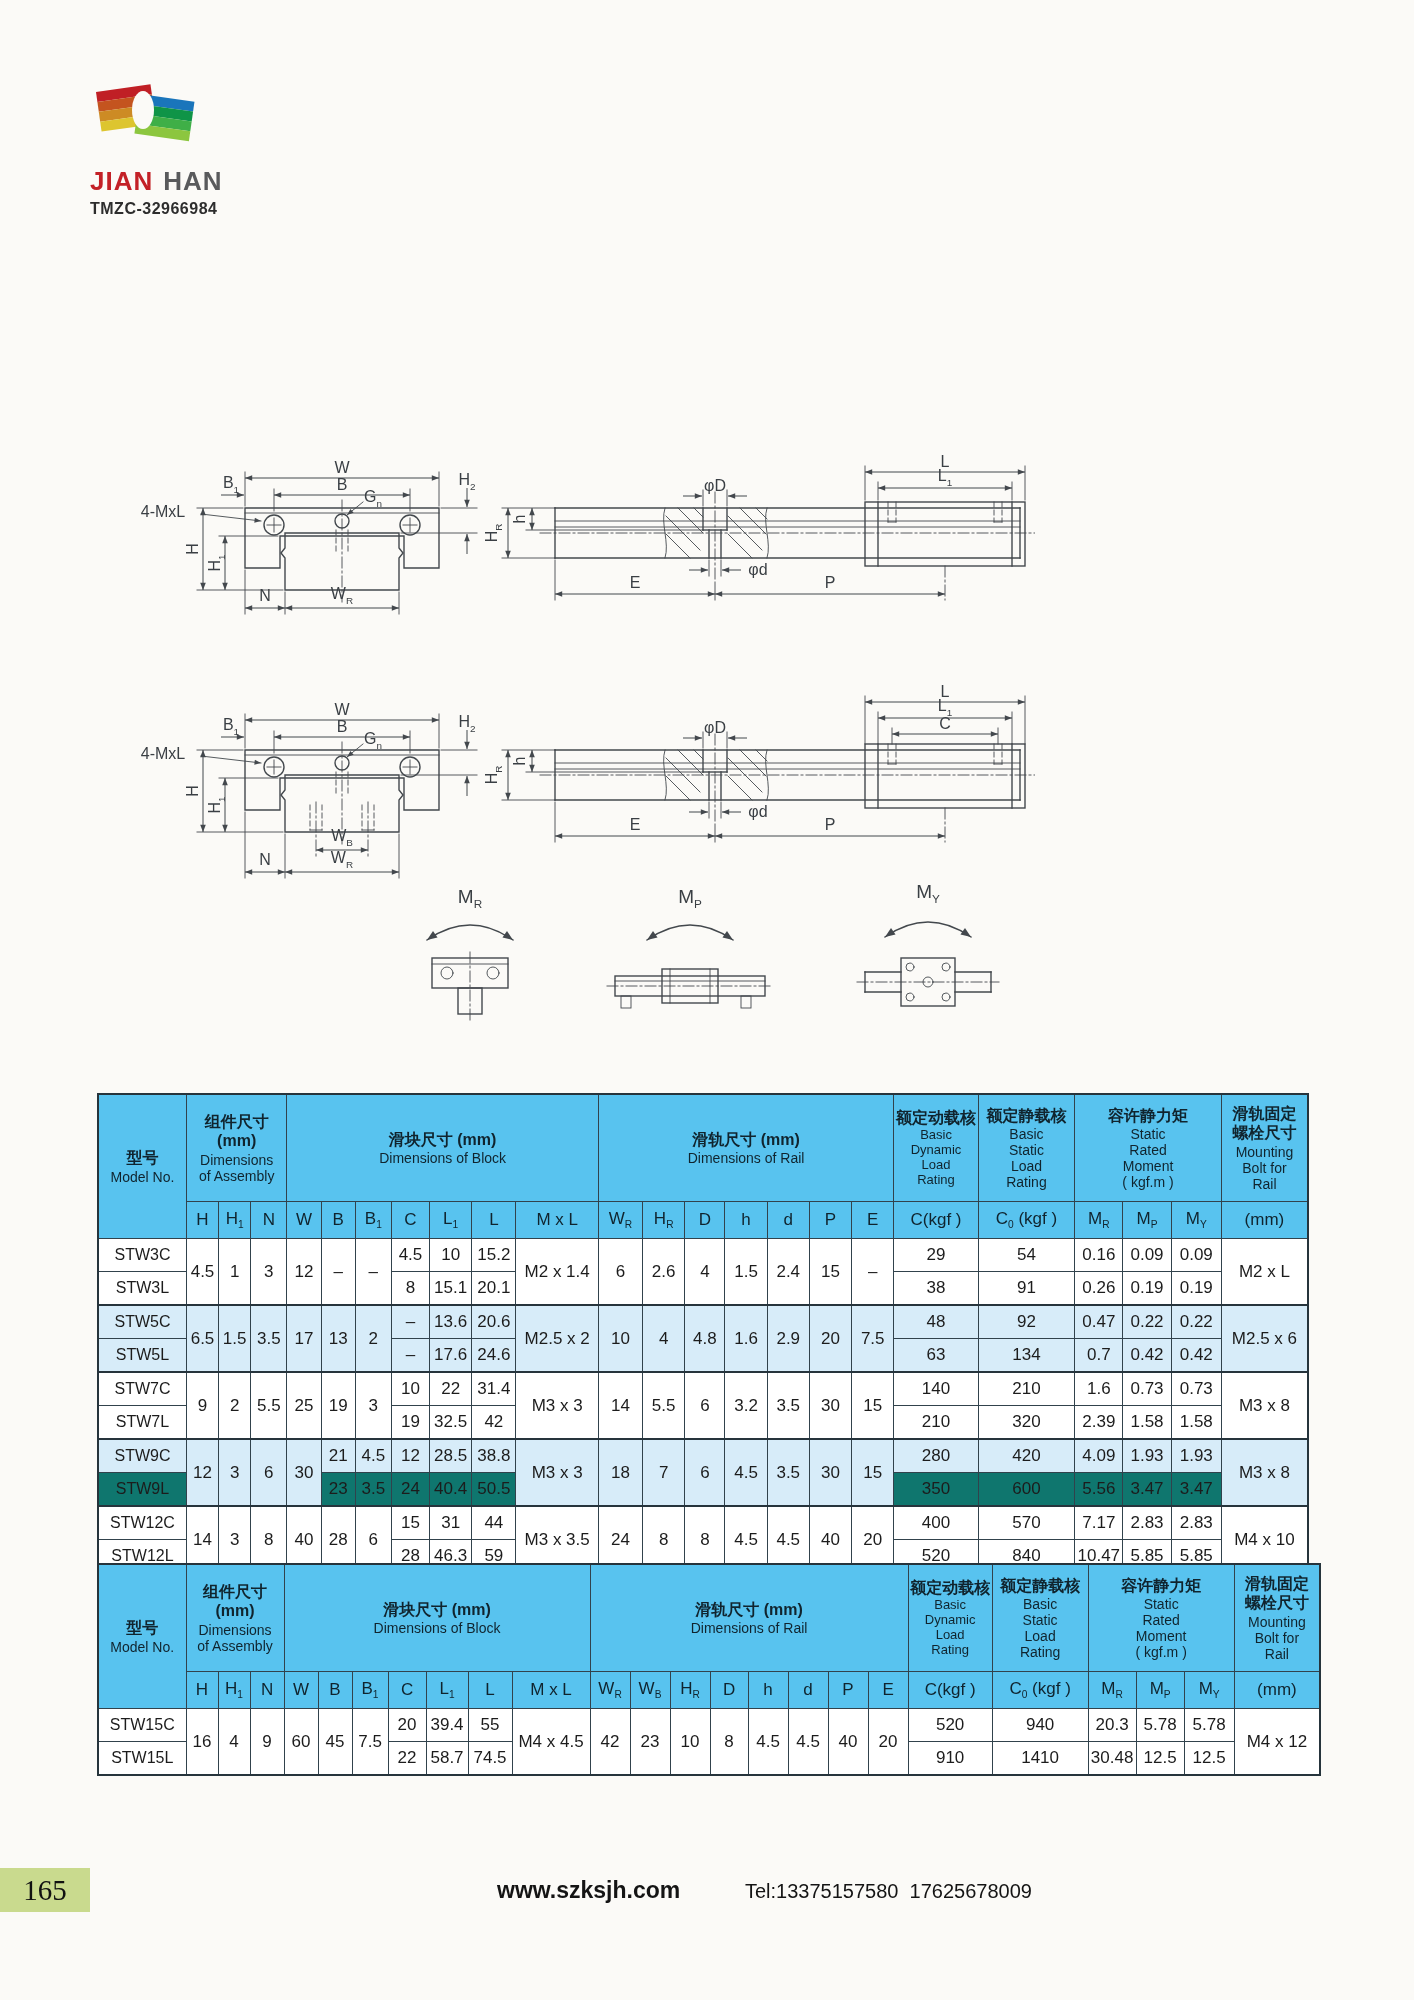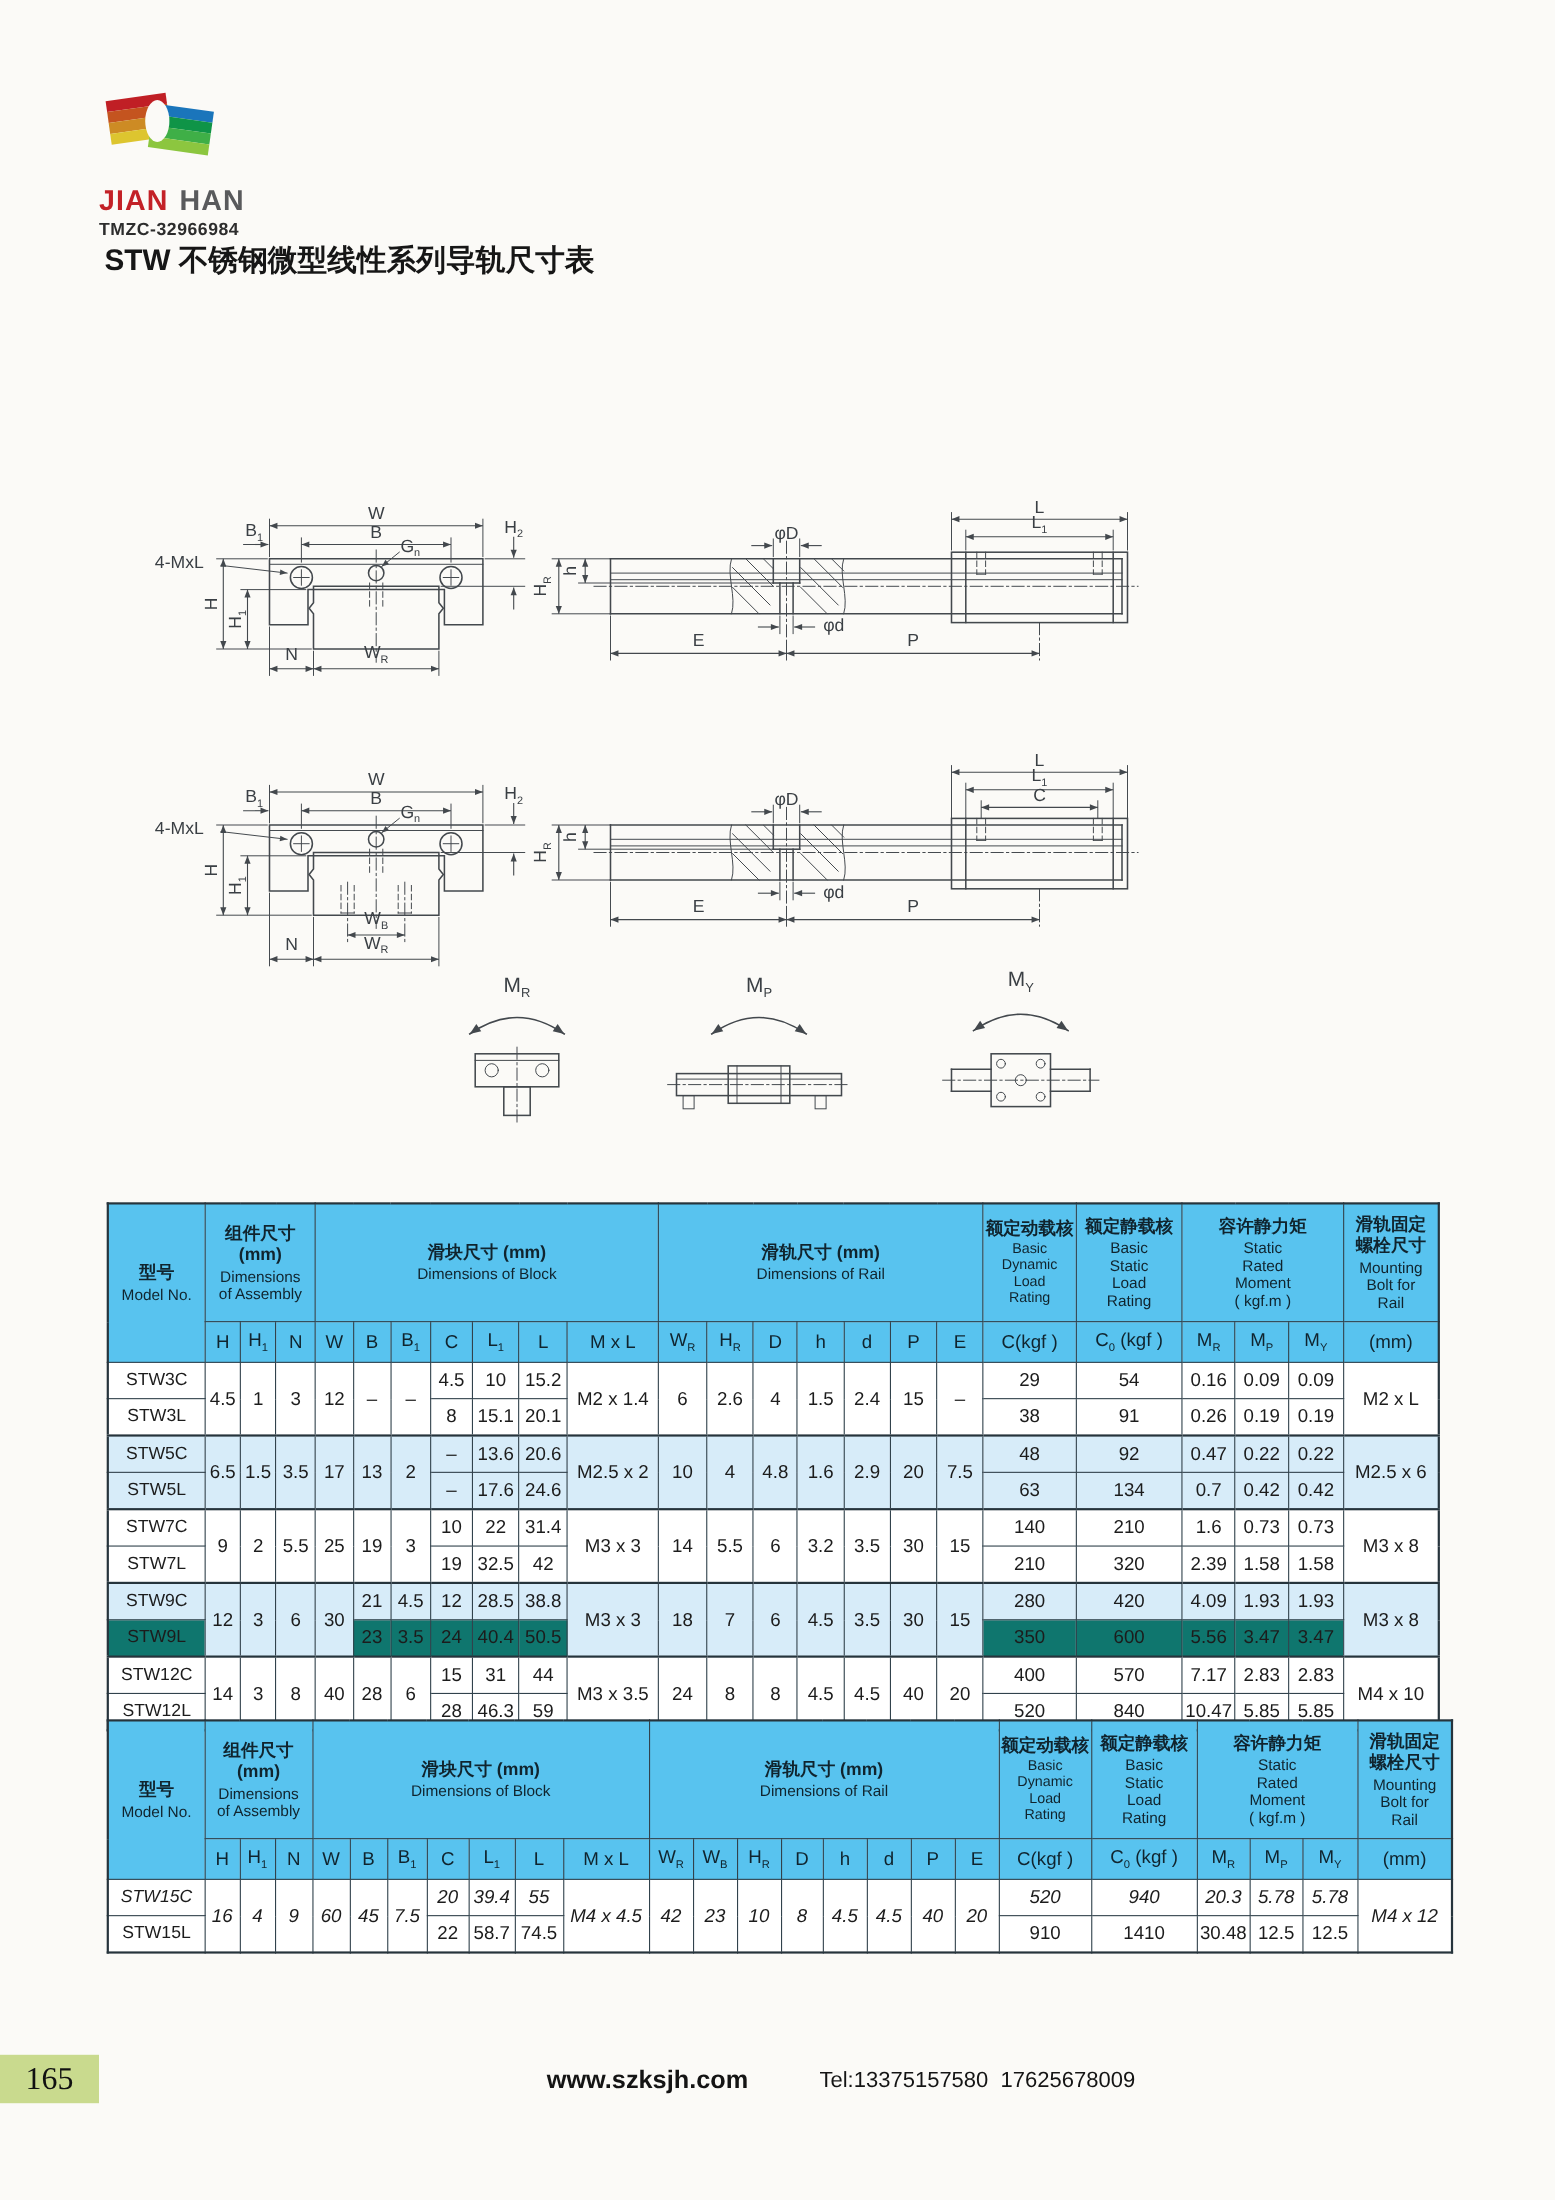--- a/index.html
+++ b/index.html
@@ -72,21 +72,20 @@
     </g>
     <ellipse cx="53" cy="30" rx="11" ry="19" fill="#fbfaf7"></ellipse>
   </svg>
   <div class="brand-name">
     <span class="left">JIAN</span><span class="right">HAN</span>
   </div>
   <div class="brand-code">TMZC-32966984</div>
 </div>
 
 <div class="titleblock">
-  <div class="title-zh">STW 不锈钢微型线性系列导轨尺寸表</div>
 </div>
 
 <div class="diagram">
 <svg width="940" height="645" viewBox="0 0 940 645">
   <defs>
     <marker id="ar" viewBox="0 0 10 10" refX="9.5" refY="5" markerWidth="8" markerHeight="8" orient="auto-start-reverse">
       <path d="M0.5,1.5 L9.5,5 L0.5,8.5 Z" fill="#43484d"></path>
     </marker>
 
     <g id="xsec">
@@ -689,21 +688,21 @@
         <th>E</th>
         <th>C(kgf )</th>
         <th>C<sub>0</sub> (kgf )</th>
         <th>M<sub>R</sub></th>
         <th>M<sub>P</sub></th>
         <th>M<sub>Y</sub></th>
         <th>(mm)</th>
       </tr>
   </thead>
   <tbody>
-      <tr style="background: rgb(255, 255, 255); font-style: italic;">
+      <tr style="background: rgb(255, 255, 255);">
         <td class="mod">STW15C</td>
         <td rowspan="2">16</td>
         <td rowspan="2">4</td>
         <td rowspan="2">9</td>
         <td rowspan="2">60</td>
         <td rowspan="2">45</td>
         <td rowspan="2">7.5</td>
         <td>20</td>
         <td>39.4</td>
         <td>55</td>

